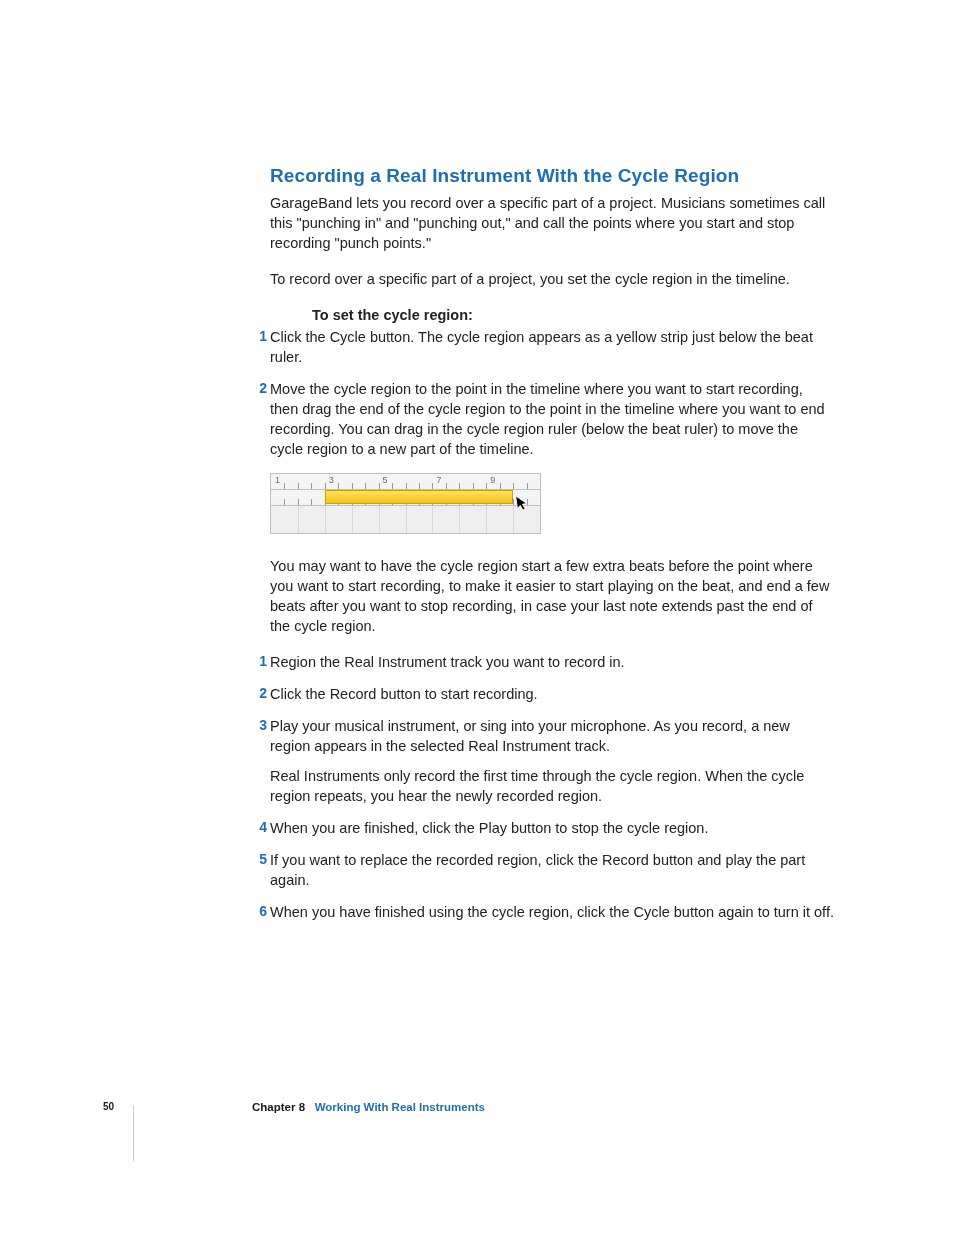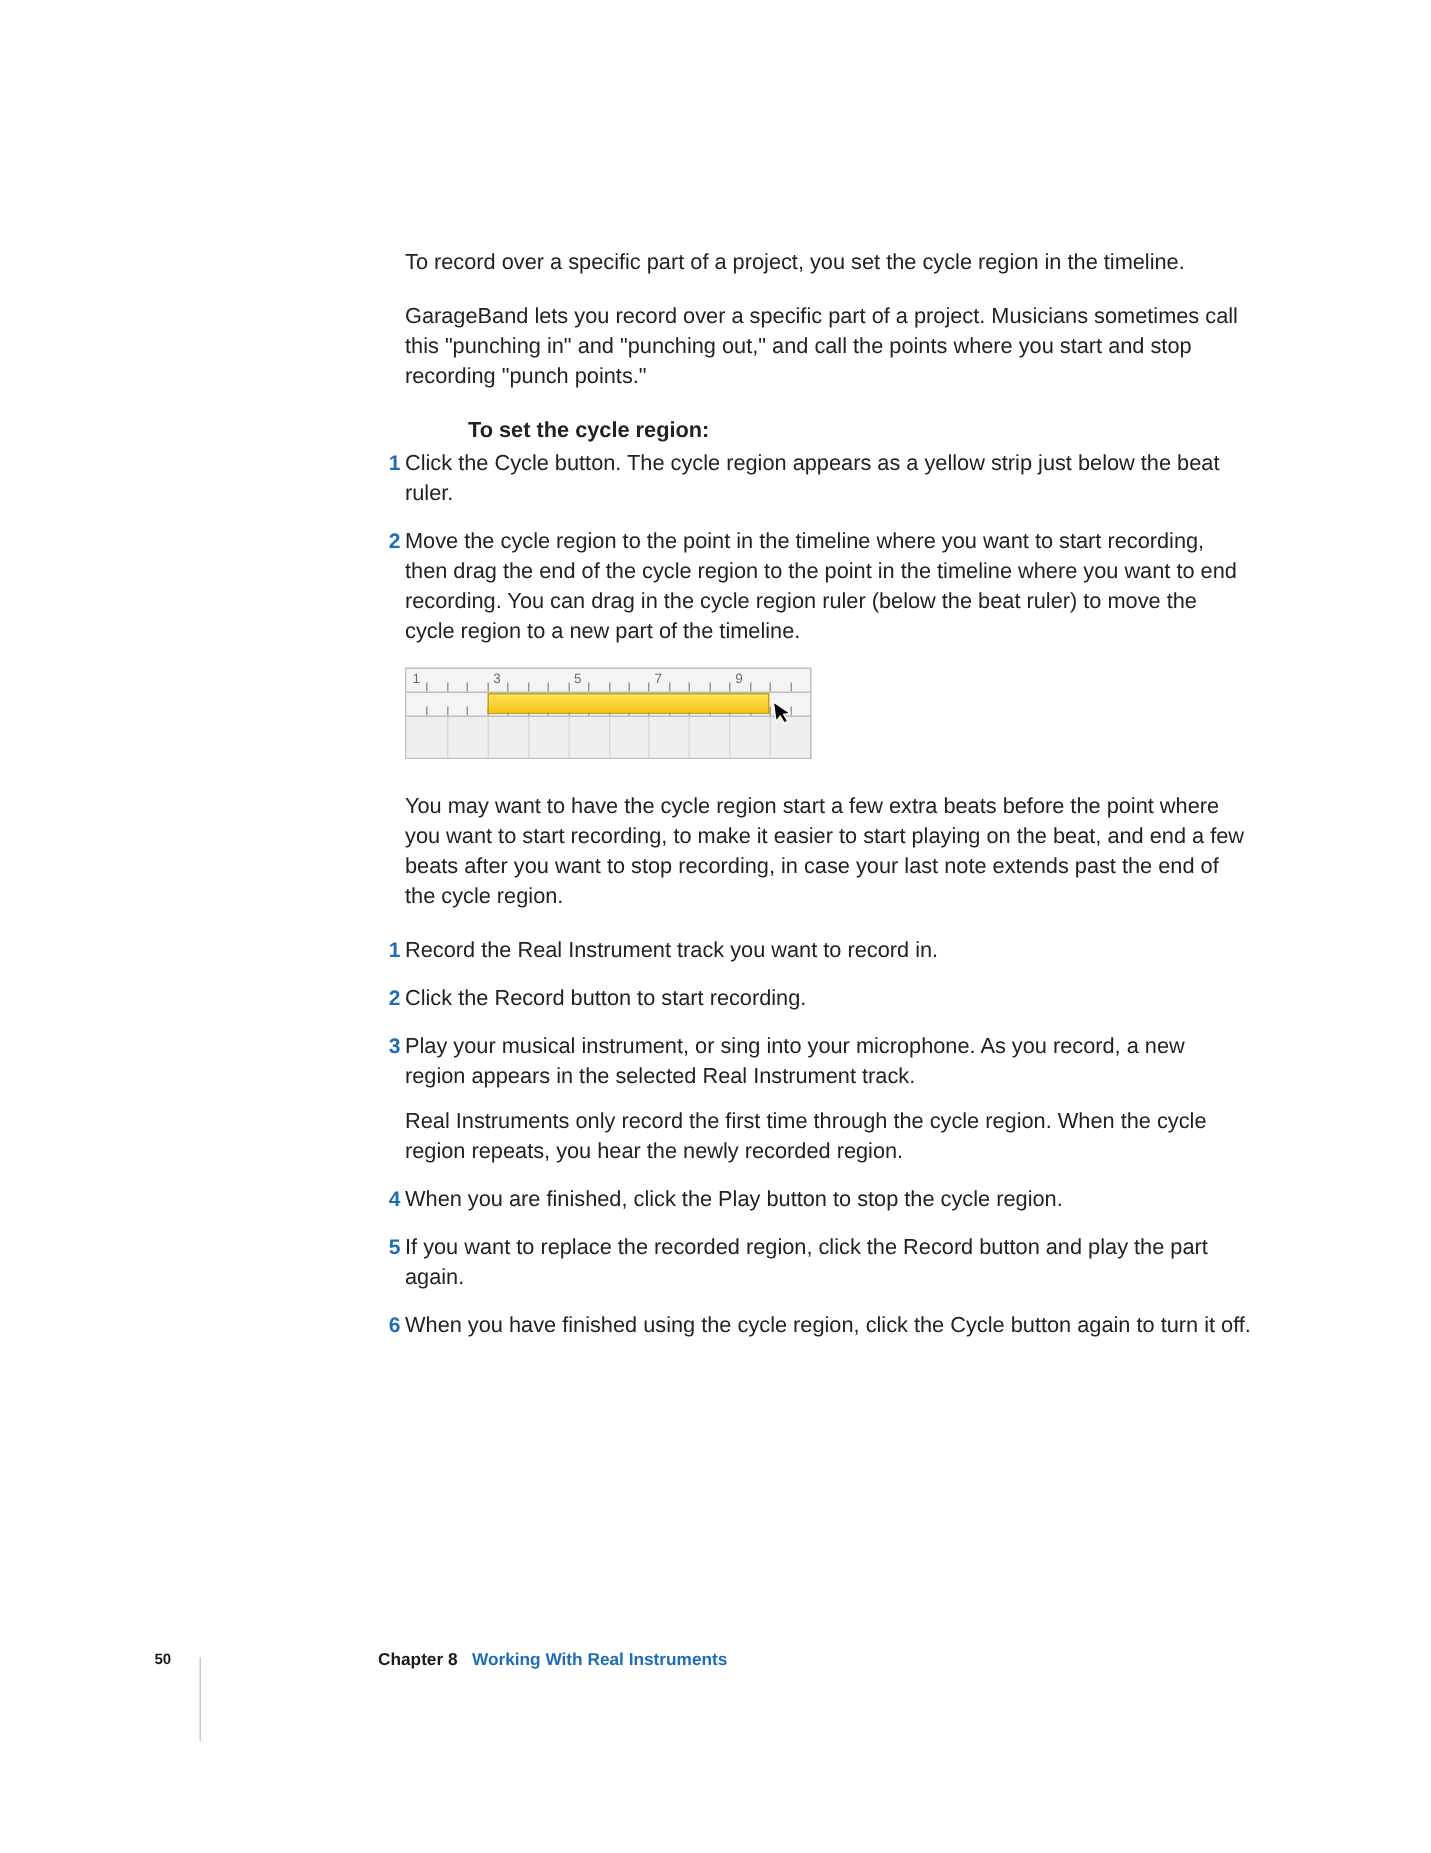--- a/index.html
+++ b/index.html
@@ -166,24 +166,25 @@
     color: #1a1a1a;
   }
   .footer .chap b { font-weight: 700; }
   .footer .chap .blue { color: #1f6db5; font-weight: 700; }
 </style>
 </head>
 <body>
 
 <div class="page">
 
+  <h2 class="title">Recording a Real Instrument With the Cycle Region</h2>
+
+  <p class="body">GarageBand lets you record over a specific part of a project. Musicians sometimes call this "punching in" and "punching out," and call the points where you start and stop recording "punch points."</p>
 
   <p class="body">To record over a specific part of a project, you set the cycle region in the timeline.</p>
-
-  <p class="body">GarageBand lets you record over a specific part of a project. Musicians sometimes call this "punching in" and "punching out," and call the points where you start and stop recording "punch points."</p>
 
   <p class="strong">To set the cycle region:</p>
   <ol class="steps">
     <li>Click the Cycle button. The cycle region appears as a yellow strip just below the beat ruler.</li>
     <li>Move the cycle region to the point in the timeline where you want to start recording, then drag the end of the cycle region to the point in the timeline where you want to end recording. You can drag in the cycle region ruler (below the beat ruler) to move the cycle region to a new part of the timeline.</li>
   </ol>
 
   <div class="figure">
     <div class="fig-box">
       <div class="ruler-row top" id="ruler-top">
@@ -249,21 +250,21 @@
         <svg width="14" height="18" viewBox="0 0 14 18">
             <path d="M1 1 L1 14 L4.2 11 L6.3 16 L8.6 15 L6.6 10.2 L11 10 Z" fill="#000" stroke="#fff" stroke-width="0.8"></path>
           </svg>
       </span>
     </div>
   </div>
 
   <p class="body">You may want to have the cycle region start a few extra beats before the point where you want to start recording, to make it easier to start playing on the beat, and end a few beats after you want to stop recording, in case your last note extends past the end of the cycle region.</p>
 
   <ol class="steps" id="rec-steps">
-      <li>Record the Real Instrument track you want to record in.</li>
+      <li>Region the Real Instrument track you want to record in.</li>
       <li>Click the Record button to start recording.</li>
       <li>Play your musical instrument, or sing into your microphone. As you record, a new region appears in the selected Real Instrument track.<span class="follow">Real Instruments only record the first time through the cycle region. When the cycle region repeats, you hear the newly recorded region.</span></li>
       <li>When you are finished, click the Play button to stop the cycle region.</li>
       <li>If you want to replace the recorded region, click the Record button and play the part again.</li>
       <li>When you have finished using the cycle region, click the Cycle button again to turn it off.</li>
     </ol>
 
   <div class="footer">
     <span class="pnum">50</span>
     <span class="rule"></span>

